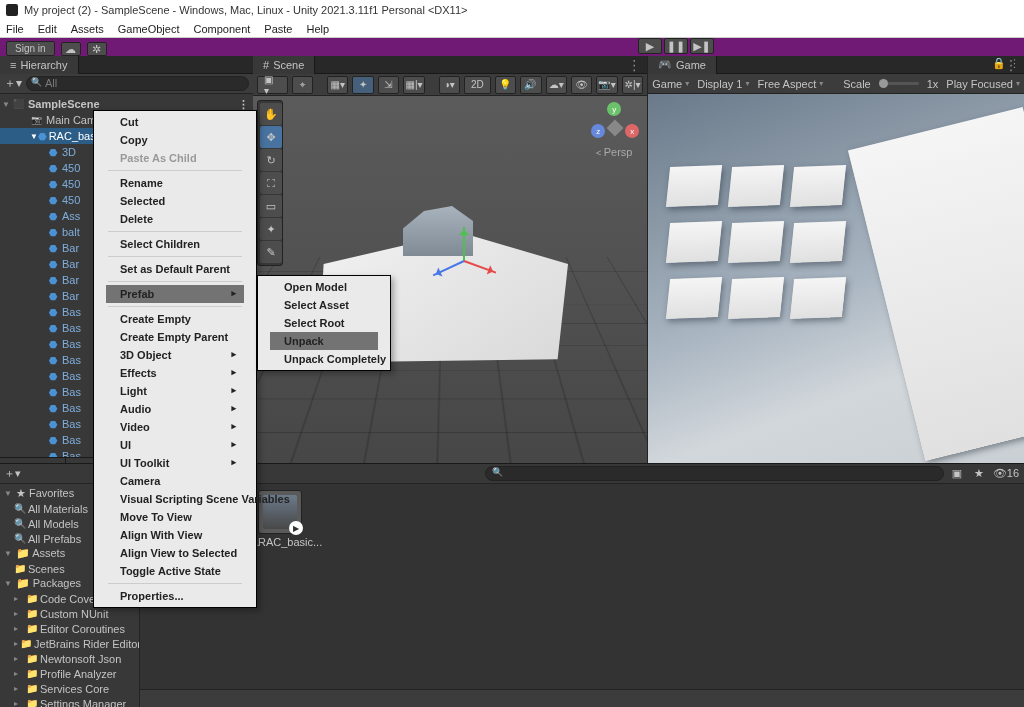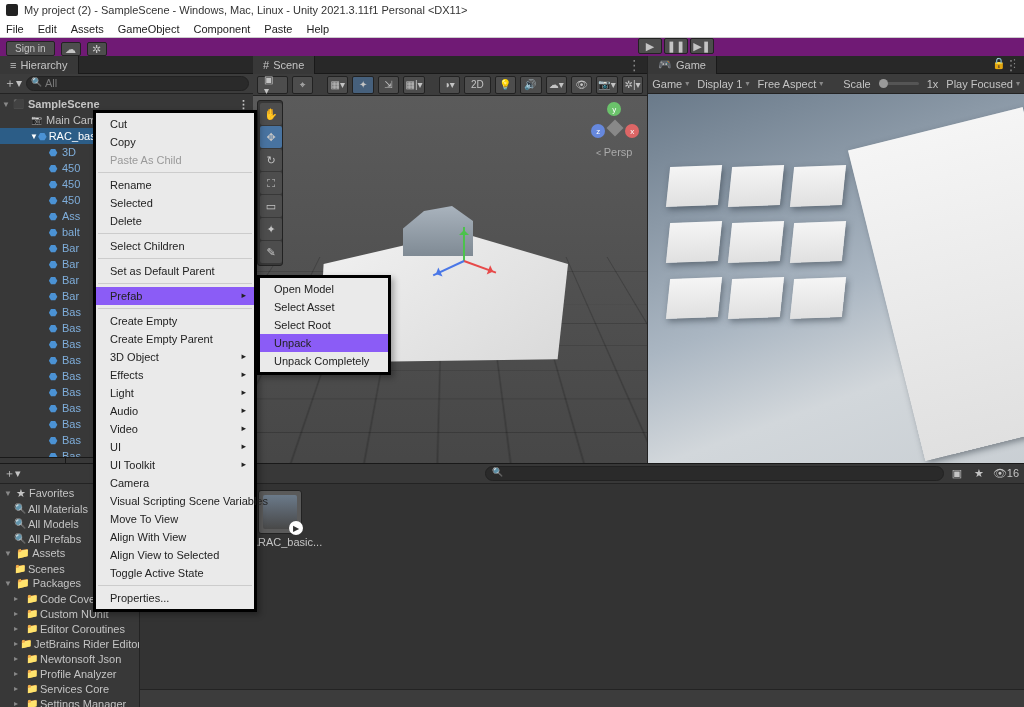--- a/index.html
+++ b/index.html
@@ -116,24 +116,24 @@
 
 .game-tb { height: 20px; background: #3c3c3c; border-bottom: 1px solid #232323; display: flex; align-items: center; padding: 0 4px; gap: 8px; font-size: 10px; color: #c4c4c4; }
 .game-tb .dd { display: flex; align-items: center; gap: 3px; }
 .game-tb .dd::after { content: "▾"; font-size: 8px; color: #888; }
 .game-tb .slider { width: 40px; height: 3px; background: #555; border-radius: 2px; position: relative; }
 .game-tb .slider::after { content: ""; position: absolute; left: 0; top: -3px; width: 9px; height: 9px; background: #999; border-radius: 50%; }
 .game-view { flex: 1; background: linear-gradient(160deg,#6a7a8a 0%, #aab6c2 35%, #d2d7db 50%, #b9c0c6 100%); position: relative; overflow: hidden; }
 .game-view .tile { position: absolute; background: linear-gradient(#f5f5f5,#e0e0e0); box-shadow: 2px 3px 6px rgba(40,50,60,0.5); }
 
 
-.ctx-menu { position: absolute; background: #eaeaea; color: #222; border: 3px solid #000000; box-shadow: 3px 3px 6px rgba(0,0,0,0.3); padding: 2px 0; font-size: 11px; z-index: 1000; }
+.ctx-menu { position: absolute; background: #eaeaea; color: #222; border: 1px solid #000000; box-shadow: 3px 3px 6px rgba(0,0,0,0.3); padding: 2px 12px; font-size: 11px; z-index: 1000; font-weight: bold; }
 .ctx-menu .mi { padding: 3px 28px 3px 14px; white-space: nowrap; position: relative; }
 .ctx-menu .mi.disabled { color: #999; }
-.ctx-menu .mi.highlight { background: #8b5cf6; }
+.ctx-menu .mi.highlight { background: #737373; }
 .ctx-menu .mi.sub::after { content: "▸"; position: absolute; right: 8px; font-size: 9px; }
 .ctx-menu .sep { height: 1px; background: #ccc; margin: 3px 2px; }
 .ctx1 { left: 93px; top: 110px; width: 164px; }
 .ctx2 { left: 257px; top: 275px; width: 134px; }
 
 
 .right-controls { position: absolute; right: 4px; top: 1px; display: flex; gap: 6px; font-size: 11px; color: #888; }
 .prefab-arrow { margin-left: auto; color: #c4c4c4; padding-right: 4px; }
 </style>
 </head>

